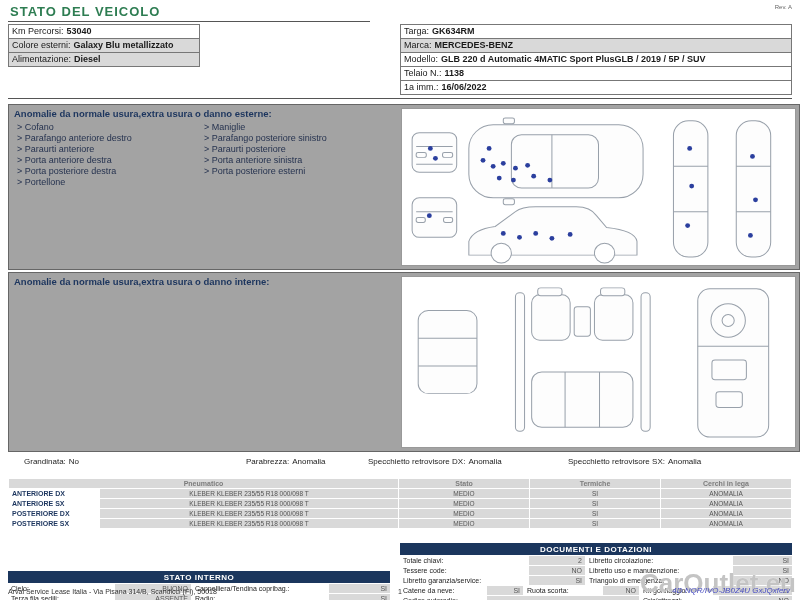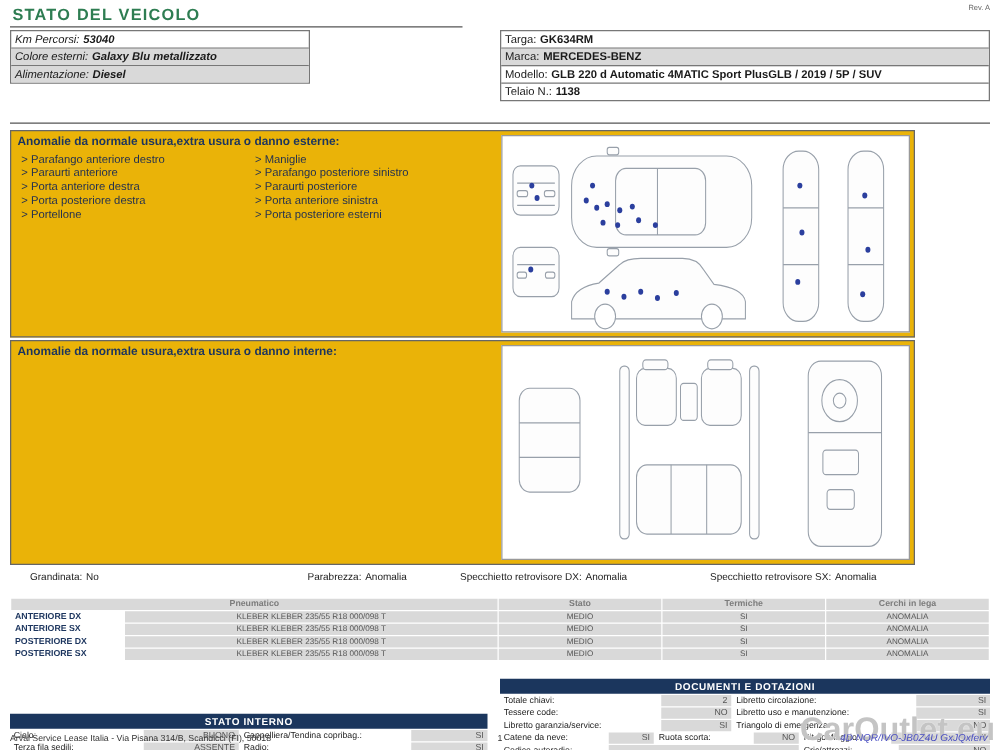--- a/index.html
+++ b/index.html
@@ -6,32 +6,32 @@
   html,body { background:#e8e8e8; }
   body { font-family:"Liberation Sans", sans-serif; }
   .page { position:relative; width:800px; height:600px; background:#fff; overflow:hidden; color:#1a1a1a; }
 
   .title { position:absolute; top:4px; left:10px; font-size:13px; font-weight:bold;
            color:var(--title-green,#2e7d52); letter-spacing:1px; }
   .title-rule { position:absolute; top:21px; left:8px; width:362px; border-top:1px solid #555; }
   .rev { position:absolute; top:4px; right:8px; font-size:6px; color:#666; }
 
   .info-table { position:absolute; top:24px; border:1px solid #777; font-size:9px; background:#fff; }
-  .info-left { left:8px; width:240px;font-style:italic; }
+  .info-left { left:8px; width:192px; }
   .info-right { left:400px; width:392px; }
   .info-row { border-bottom:1px solid #777; padding:1px 3px; min-height:12px; line-height:11px; }
   .info-row:last-child { border-bottom:none; }
   .info-row.shaded { background:var(--cell-gray,#d9d9d9); }
   .info-row.tall { padding-right:26px; }
   .info-row .lbl { margin-right:3px; }
   .info-row .val { font-weight:bold; }
 
   .divider { position:absolute; top:98px; left:8px; width:784px; border-top:1px solid #555; }
 
-  .panel { position:absolute; left:8px; width:724px; border:1px solid #666; background:#eab308; }
+  .panel { position:absolute; left:8px; width:792px; border:1px solid #666; background:#a3a3a3; }
   .panel.ext { top:104px; height:166px; }
   .panel.int { top:272px; height:180px; }
   .panel-header { position:absolute; top:3px; left:5px; font-size:9.5px; font-weight:bold;
                   color:var(--navy,#1c355e); }
   .dmg-cols { position:absolute; top:17px; left:8px; display:flex; }
   .dmg-col { list-style:none; width:187px; }
   .dmg-col li { font-size:9px; color:#25324f; line-height:11px; white-space:nowrap; }
   .dmg-col li::before { content:"> "; }
   .diagram-box { position:absolute; top:3px; bottom:3px; left:392px; right:3px;
                  border:1px solid #999; background:#fff; }
@@ -101,28 +101,32 @@
     </div>
     <div class="info-row shaded">
       <span class="lbl">Marca:</span><span class="val">MERCEDES-BENZ</span>
     </div>
     <div class="info-row tall">
       <span class="lbl">Modello:</span><span class="val">GLB 220 d Automatic 4MATIC Sport PlusGLB / 2019 / 5P / SUV</span>
     </div>
     <div class="info-row">
       <span class="lbl">Telaio N.:</span><span class="val">1138</span>
     </div>
+    <div class="info-row">
+      <span class="lbl">1a imm.:</span><span class="val">16/06/2022</span>
+    </div>
   </div>
 
   <div class="divider"></div>
 
   <div class="panel ext">
     <div class="panel-header">Anomalie da normale usura,extra usura o danno esterne:</div>
     <div class="dmg-cols">
       <ul class="dmg-col">
+        <li>Cofano</li>
         <li>Parafango anteriore destro</li>
         <li>Paraurti anteriore</li>
         <li>Porta anteriore destra</li>
         <li>Porta posteriore destra</li>
         <li>Portellone</li>
       </ul>
       <ul class="dmg-col">
         <li>Maniglie</li>
         <li>Parafango posteriore sinistro</li>
         <li>Paraurti posteriore</li>

